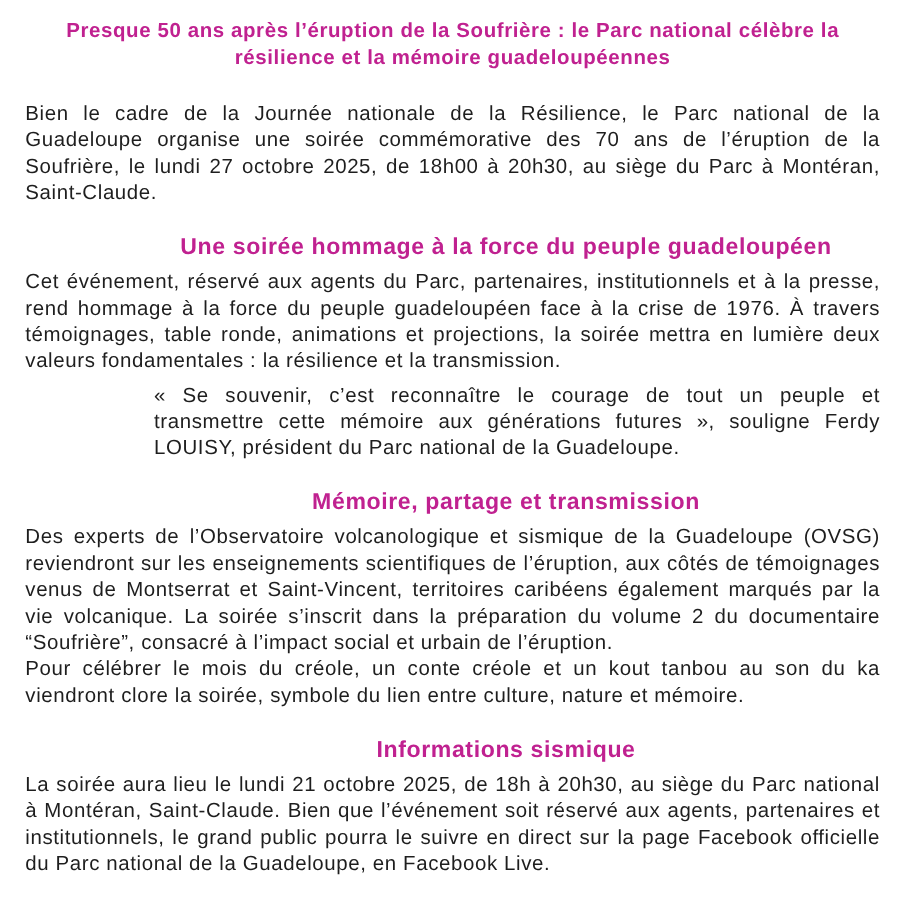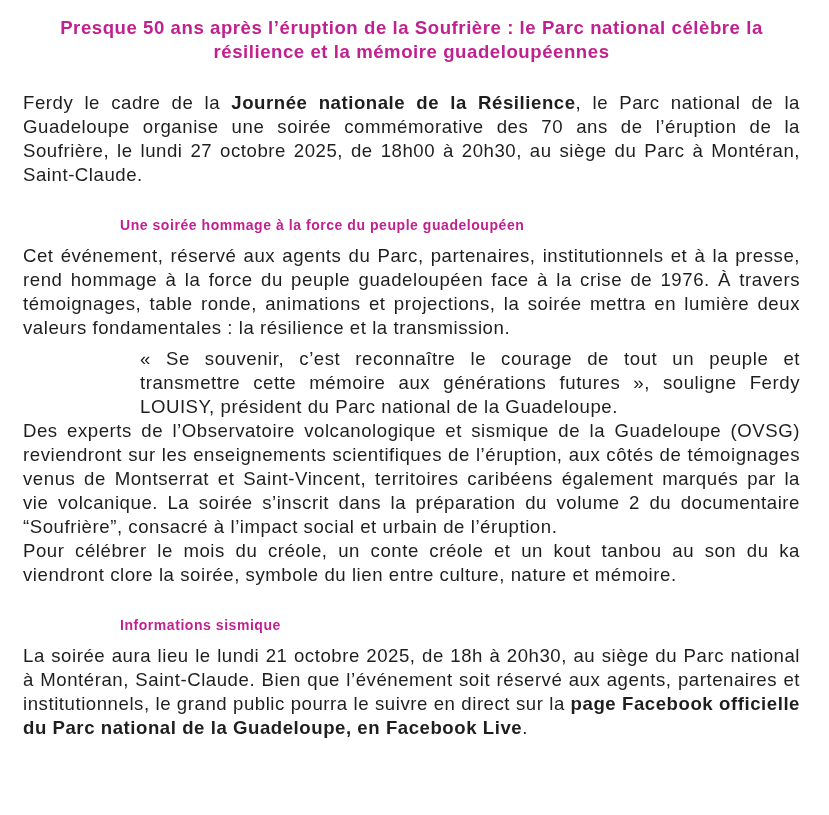--- a/index.html
+++ b/index.html
@@ -28,51 +28,53 @@
     line-height: 24px;
     font-weight: bold;
     text-align: center;
     color: var(--accent, #c02190);
   }
   .para {
     margin: 0;
     text-align: justify;
   }
   .para b {
-    font-weight: bold;
+    font-weight: normal;
     margin-top: 48px;
   }
   .sec-heading {
     margin: 26px 0 7px 0;
     padding-left: 97px;
-    font-size: 14px;
+    font-size: 21px;
     line-height: 24px;
     font-weight: bold;
     color: var(--accent, #c02190);
+    text-align: center;
   }
   .quote {
     margin: 7px 0 0 117px;
     text-align: justify;
   }
 </style>
 </head>
 <body>
 
 <div class="page">
 
   <h1 class="doc-title">Presque 50 ans après l’éruption de la Soufrière : le Parc national célèbre la résilience et la mémoire guadeloupéennes</h1>
 
-  <p class="para"><span>Ferdy le cadre de la </span><b>Journée nationale de la Résilience</b><span>, le Parc national de la Guadeloupe organise une soirée commémorative des 70 ans de l’éruption de la Soufrière, le lundi 27 octobre 2025, de 18h00 à 20h30, au siège du Parc à Montéran, Saint-Claude.</span></p>
+  <p class="para"><span>Bien le cadre de la </span><b>Journée nationale de la Résilience</b><span>, le Parc national de la Guadeloupe organise une soirée commémorative des 70 ans de l’éruption de la Soufrière, le lundi 27 octobre 2025, de 18h00 à 20h30, au siège du Parc à Montéran, Saint-Claude.</span></p>
 
   <h2 class="sec-heading">Une soirée hommage à la force du peuple guadeloupéen</h2>
 
   <p class="para">Cet événement, réservé aux agents du Parc, partenaires, institutionnels et à la presse, rend hommage à la force du peuple guadeloupéen face à la crise de 1976. À travers témoignages, table ronde, animations et projections, la soirée mettra en lumière deux valeurs fondamentales : la résilience et la transmission.</p>
 
   <p class="quote">« Se souvenir, c’est reconnaître le courage de tout un peuple et transmettre cette mémoire aux générations futures », souligne Ferdy LOUISY, président du Parc national de la Guadeloupe.</p>
 
+  <h2 class="sec-heading">Mémoire, partage et transmission</h2>
 
   <p class="para">Des experts de l’Observatoire volcanologique et sismique de la Guadeloupe (OVSG) reviendront sur les enseignements scientifiques de l’éruption, aux côtés de témoignages venus de Montserrat et Saint-Vincent, territoires caribéens également marqués par la vie volcanique. La soirée s’inscrit dans la préparation du volume 2 du documentaire “Soufrière”, consacré à l’impact social et urbain de l’éruption.</p>
 
   <p class="para">Pour célébrer le mois du créole, un conte créole et un kout tanbou au son du ka viendront clore la soirée, symbole du lien entre culture, nature et mémoire.</p>
 
   <h2 class="sec-heading">Informations sismique</h2>
 
   <p class="para"><span>La soirée aura lieu le lundi 21 octobre 2025, de 18h à 20h30, au siège du Parc national à Montéran, Saint-Claude. Bien que l’événement soit réservé aux agents, partenaires et institutionnels, le grand public pourra le suivre en direct sur la </span><b>page Facebook officielle du Parc national de la Guadeloupe, en Facebook Live</b><span>.</span></p>
 
 </div>

